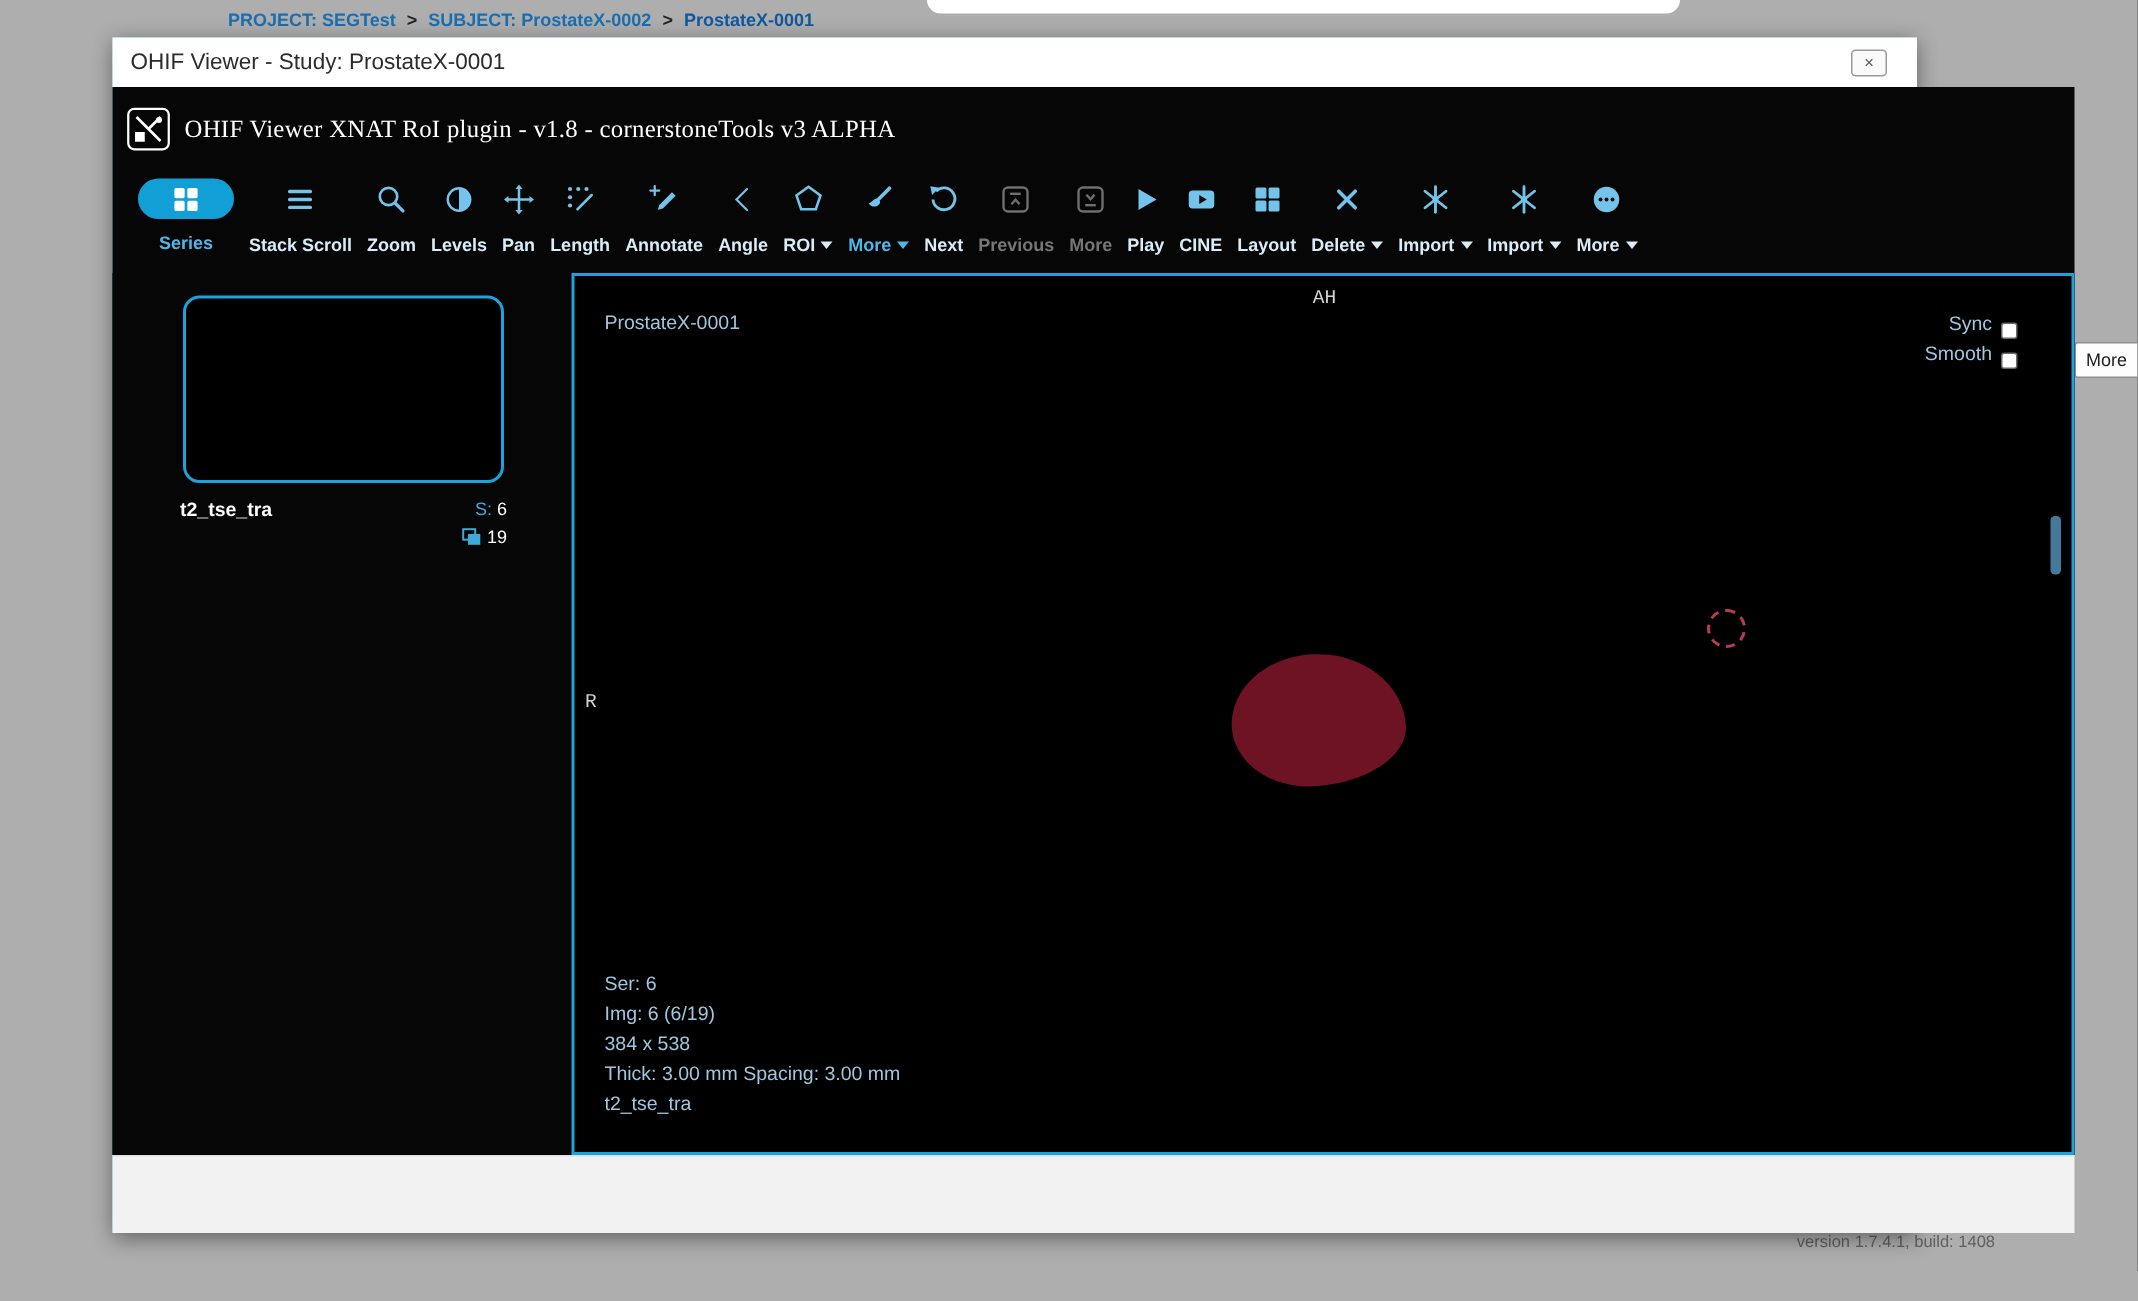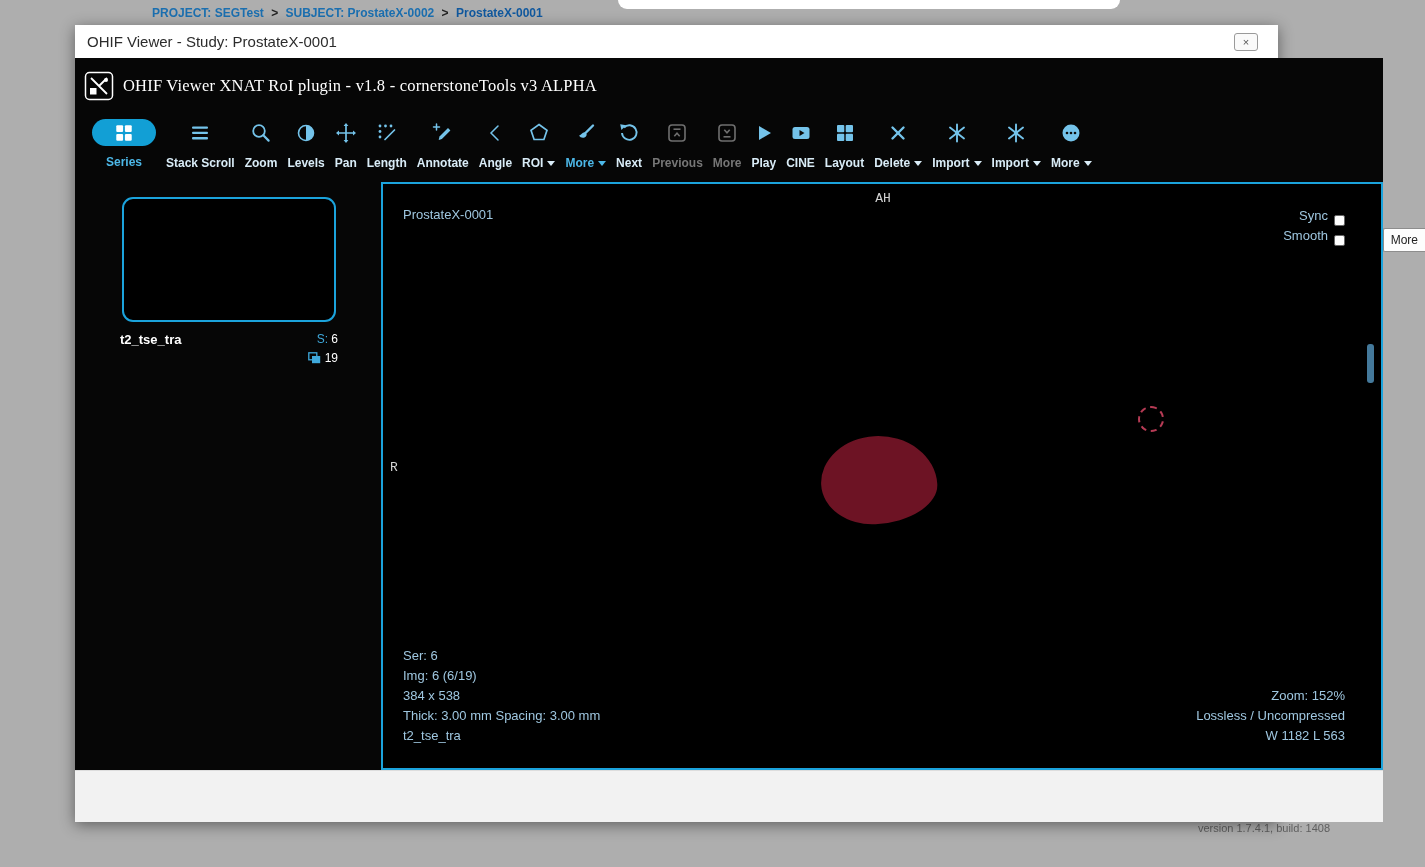--- a/index.html
+++ b/index.html
@@ -451,25 +451,20 @@
           </div>
 
           <div class="ovl ovl-lines" style="left:20px; bottom:22px;">
             <div>Ser: 6</div>
             <div>Img: 6 (6/19)</div>
             <div>384 x 538</div>
             <div>Thick: 3.00 mm Spacing: 3.00 mm</div>
             <div>t2_tse_tra</div>
           </div>
 
-          <div class="ovl ovl-lines ovl-right" style="right:36px; bottom:22px;">
-            <div>Zoom: 152%</div>
-            <div>Lossless / Uncompressed</div>
-            <div>W 1182 L 563</div>
-          </div>
 
           <div class="scroll-thumb"></div>
         </div>
 
       </div>
     </div>
 
     <div class="footer"></div>
   </div>
 

